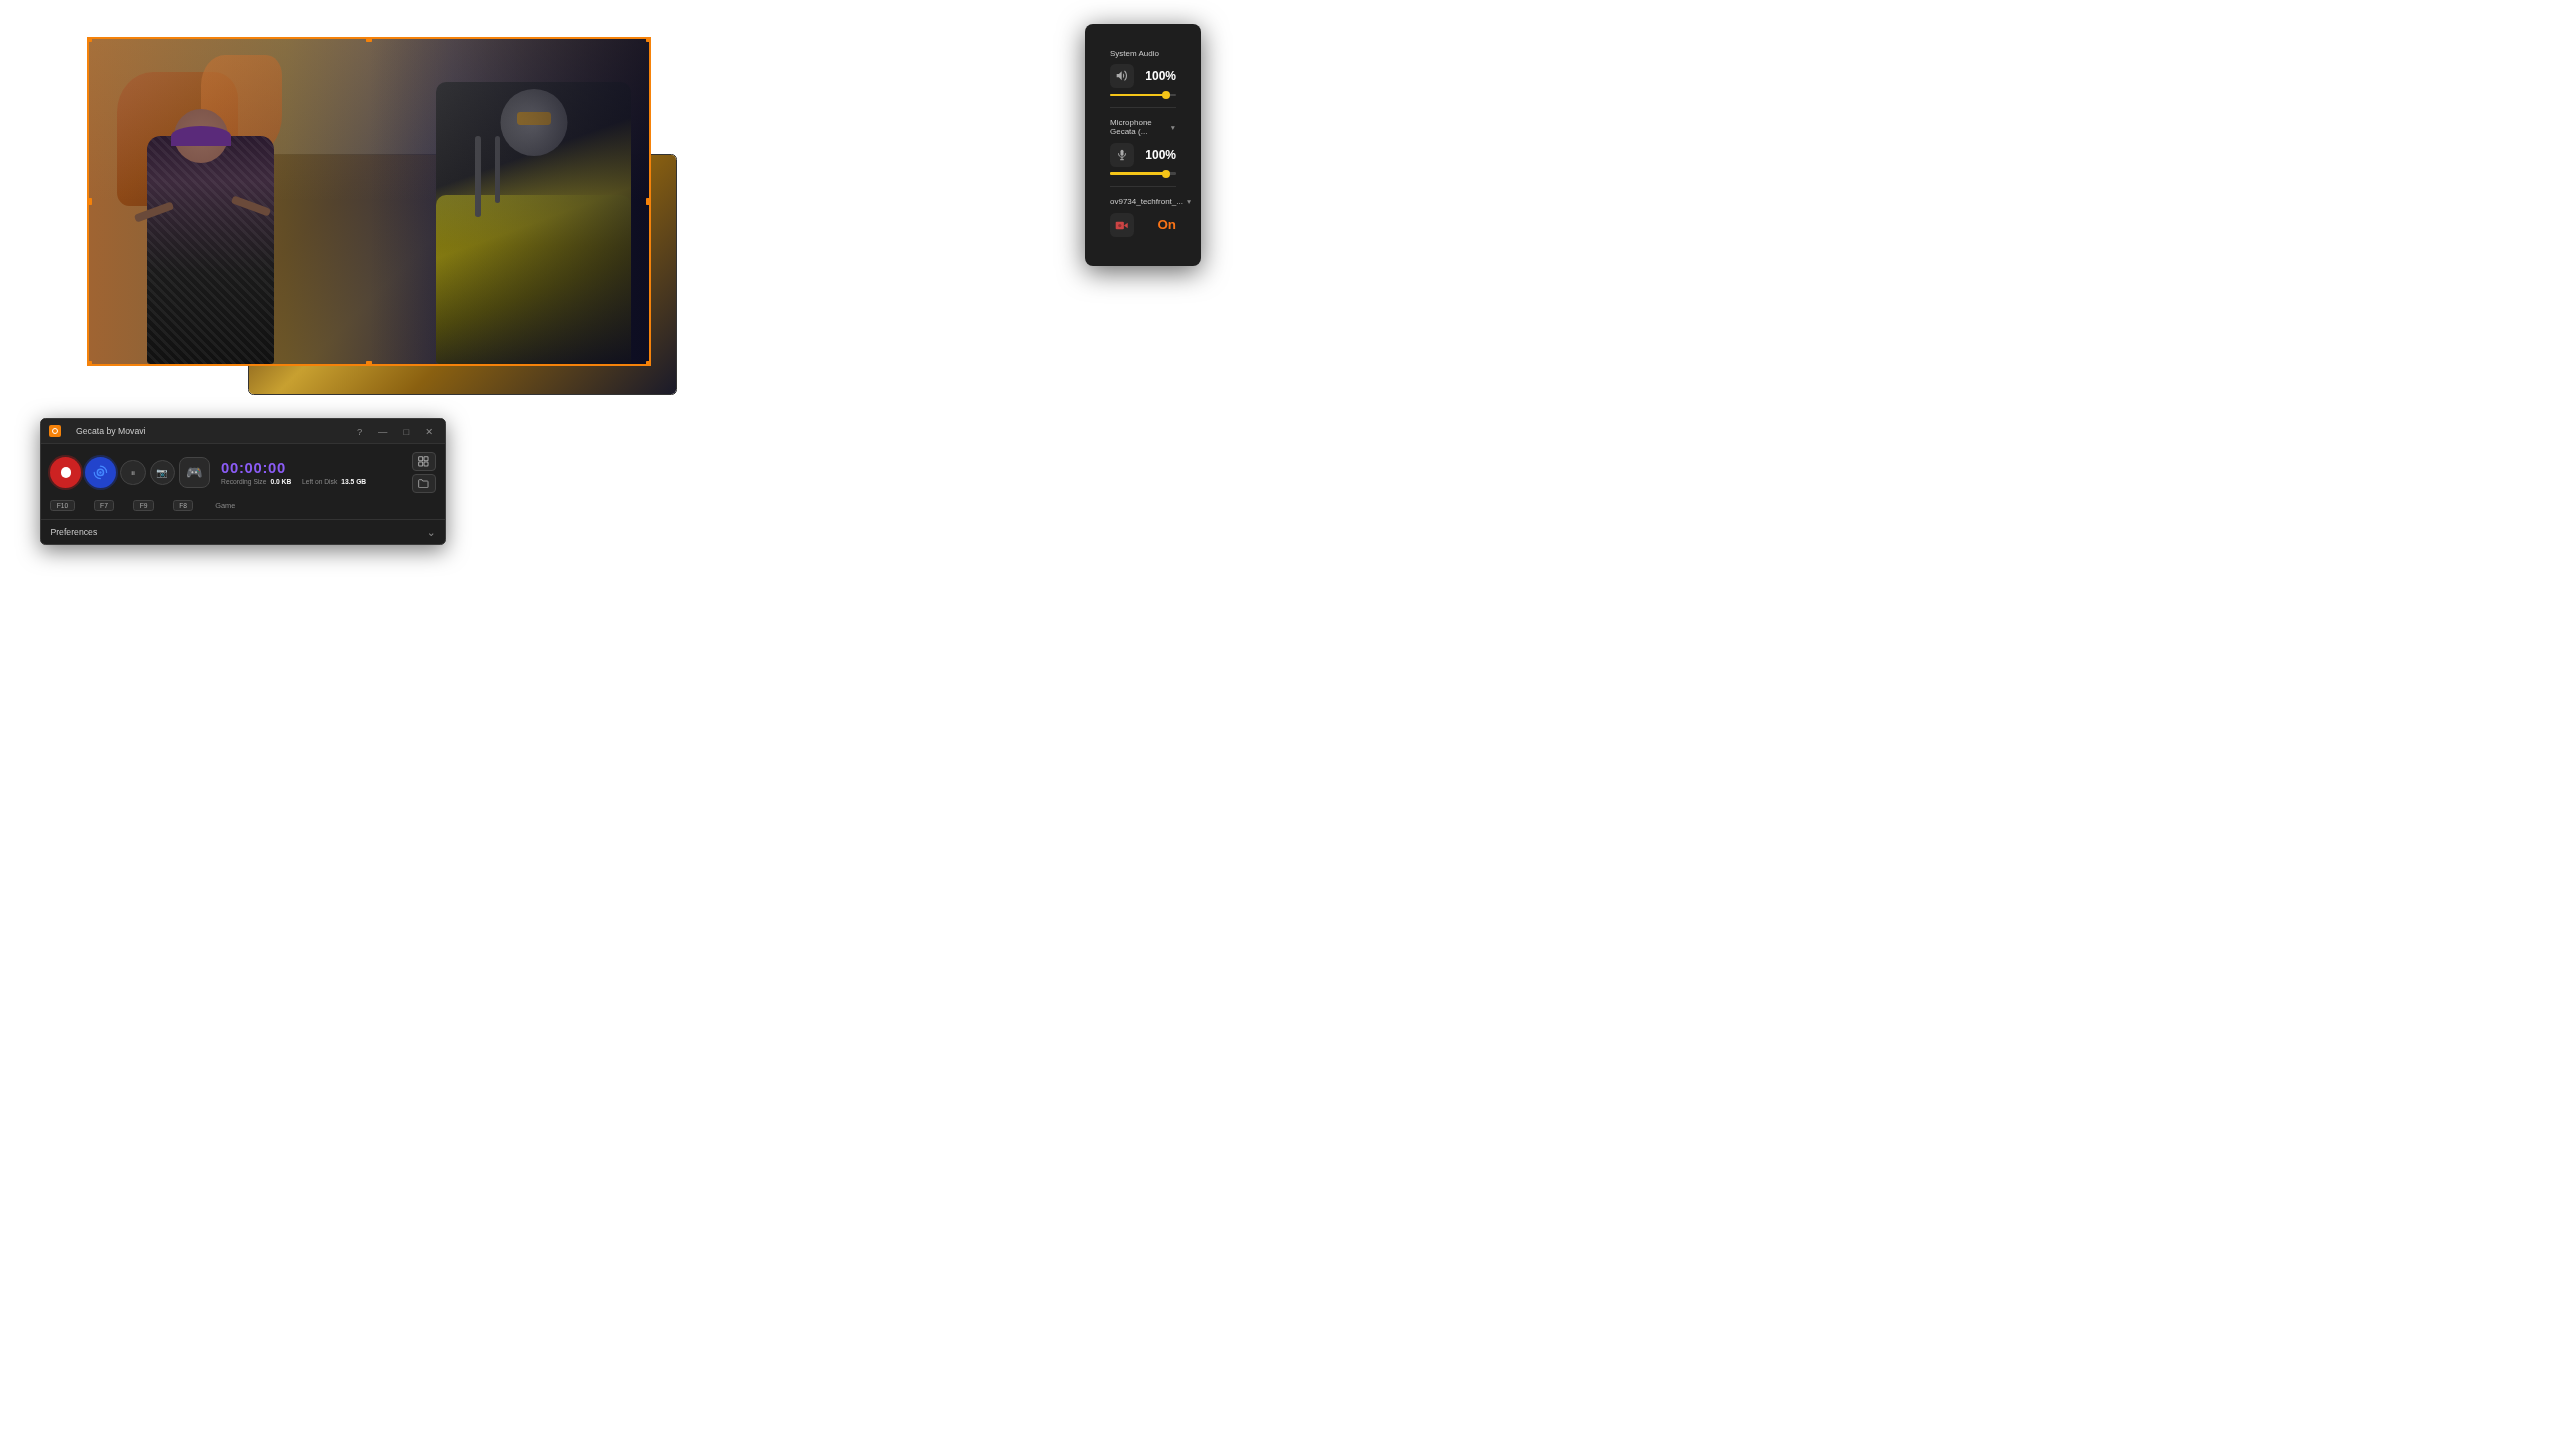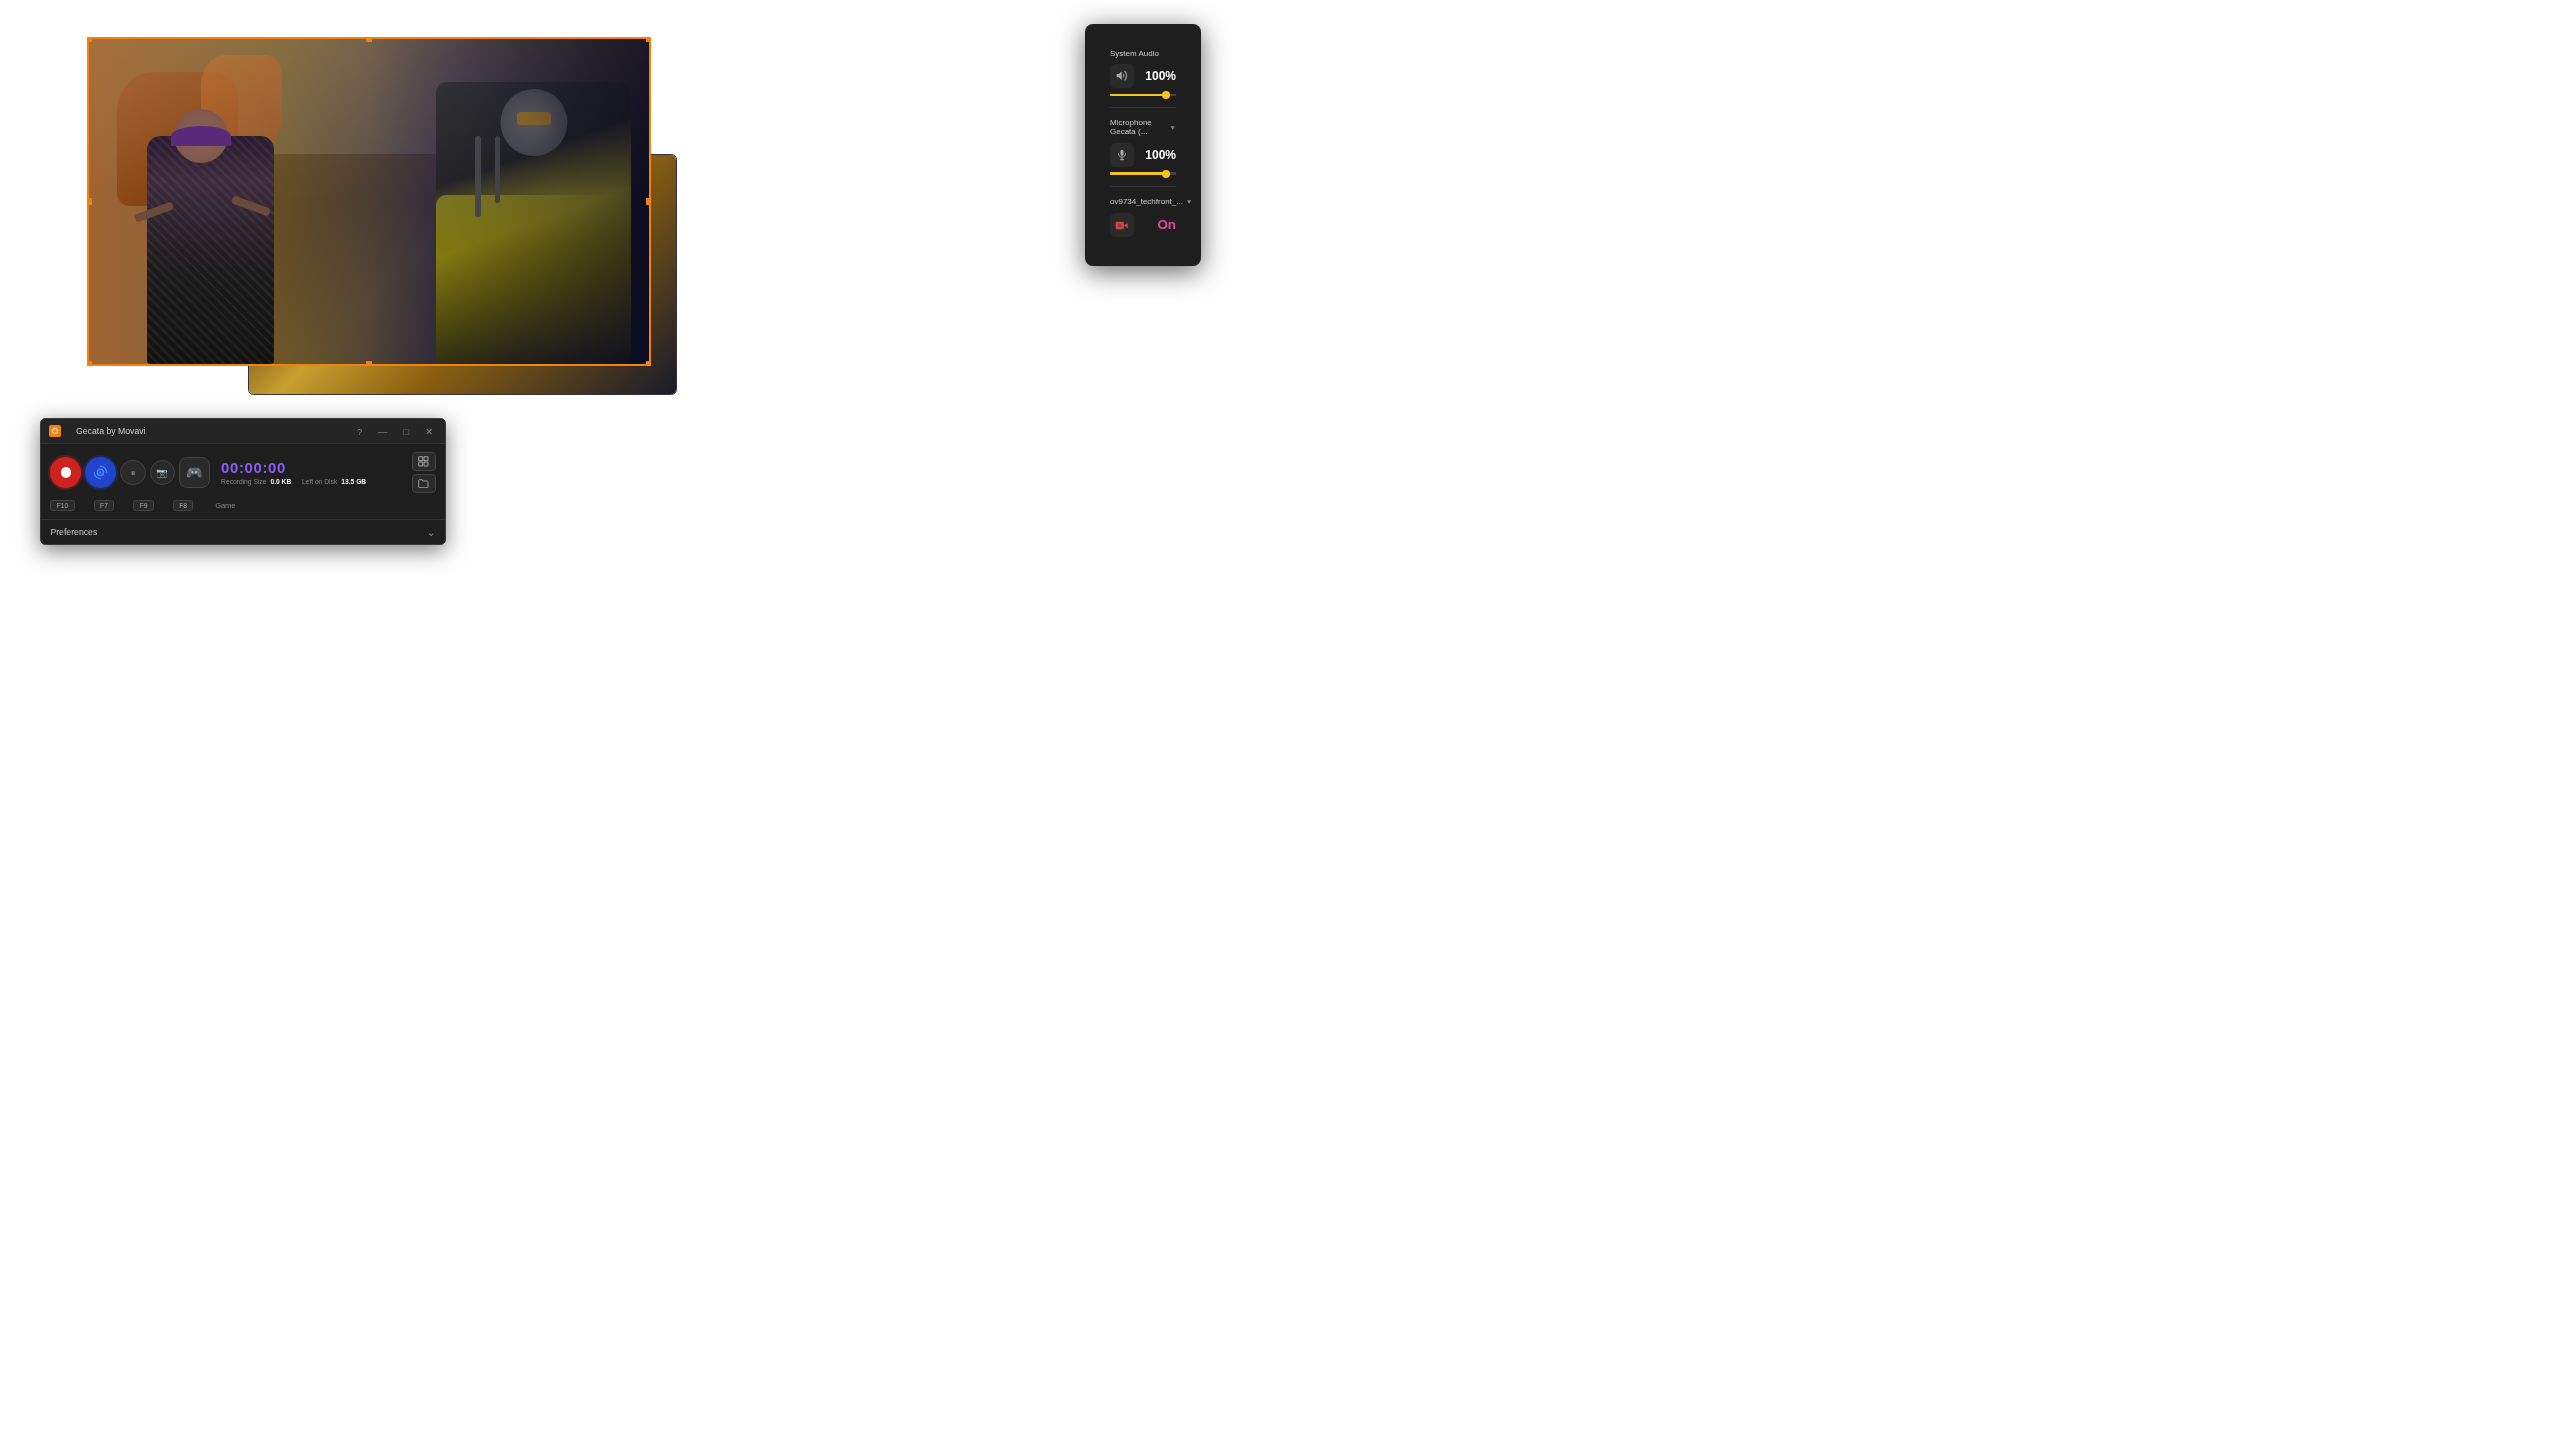--- a/index.html
+++ b/index.html
@@ -448,21 +448,21 @@
     .audio-slider-thumb {
       position: absolute;
       top: -2.7px;
       width: 8px;
       height: 8px;
       background: #f5c518;
       border-radius: 50%;
     }
 
     .webcam-status {
-      color: #ec4899;
+      color: #f97316;
       font-size: 13.4px;
       font-weight: 700;
       flex: 1;
       text-align: right;
     }
 
     
     .webcam-icon-btn {
       width: 24px;
       height: 24px;

